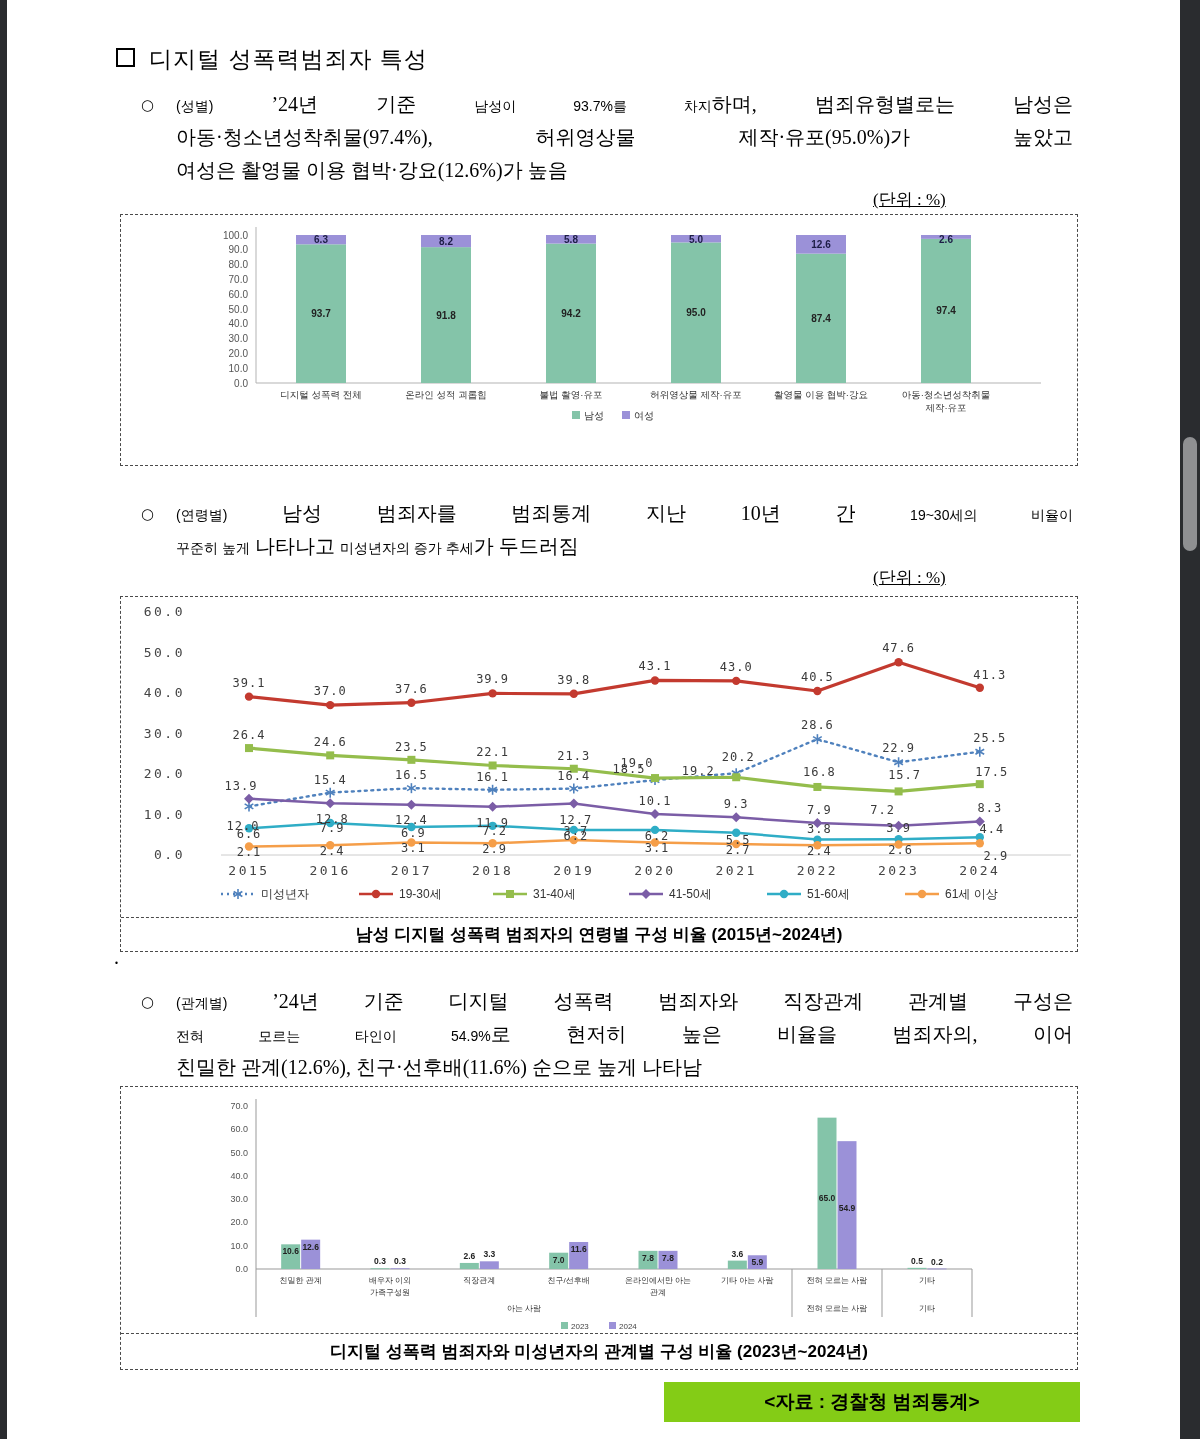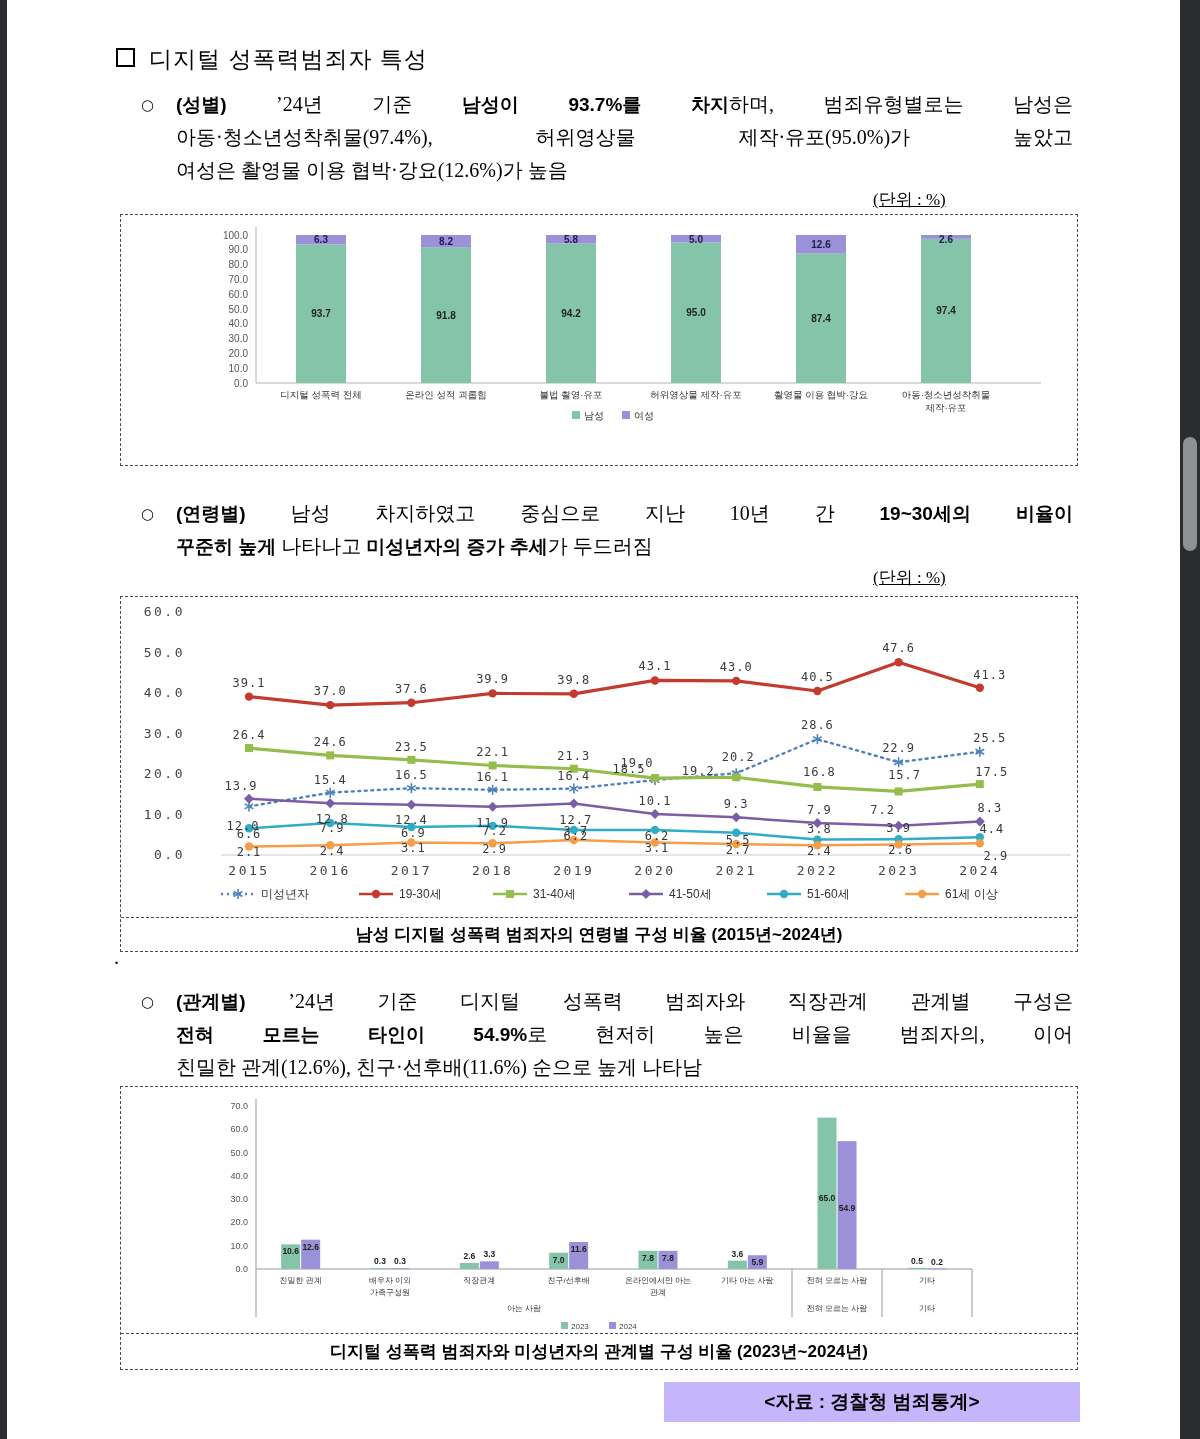--- a/index.html
+++ b/index.html
@@ -10,31 +10,31 @@
   .edge-l{position:absolute;left:0;top:0;width:7px;height:1439px;background:#2a2c2f;}
   .edge-r{position:absolute;right:0;top:0;width:20px;height:1439px;background:#2a2c2f;}
   .thumb{position:absolute;left:3px;top:437px;width:14px;height:114px;background:#8f9092;border-radius:7px;}
   .heading{position:absolute;left:116px;top:44px;font-size:23px;font-weight:normal;
     font-family:"Liberation Sans",sans-serif;letter-spacing:1px;white-space:nowrap;}
   .hbox{display:inline-block;width:15px;height:15px;border:2px solid #000;margin-right:14px;}
   .bullet-marker{position:absolute;font-size:15px;font-family:"DejaVu Sans",sans-serif;}
   .bullet{position:absolute;left:176px;width:897px;font-size:20px;line-height:33px;}
   .bline{height:33px;overflow:hidden;}
   .bline.j{text-align:justify;text-align-last:justify;}
-  .bline b{font-weight:bold;font-family:"Liberation Sans",sans-serif;font-size:19px;}
+  .bline b{font-weight:normal;font-family:"Liberation Sans",sans-serif;font-size:14px;}
   .unit{position:absolute;left:873px;width:200px;text-align:left;font-size:17px;text-decoration:underline;}
   .chart-box{position:absolute;left:120px;width:958px;border:1px dashed #4a4a4a;
     background:#fff;box-sizing:border-box;}
   .chart-box svg{display:block;}
   .caption{position:absolute;left:0;right:0;bottom:0;border-top:1px dashed #4a4a4a;
     text-align:center;font-weight:bold;font-size:17px;font-family:"Liberation Sans",sans-serif;}
   svg text{font-family:"Liberation Sans",sans-serif;}
   svg text.mono{font-family:"DejaVu Sans Mono",monospace;}
   .dot{position:absolute;left:114px;top:946px;font-size:20px;}
-  .source{position:absolute;left:664px;top:1382px;width:416px;height:40px;background:#c4b5fd;
+  .source{position:absolute;left:664px;top:1382px;width:416px;height:40px;background:#84cc16;
     text-align:center;line-height:40px;font-size:19px;font-weight:bold;
     font-family:"Liberation Sans",sans-serif;}
 </style>
 </head>
 <body>
 
 <div class="edge-l"></div>
 <div class="edge-r">
   <div class="thumb"></div>
 </div>
@@ -106,21 +106,21 @@
         <rect x="451" y="196" width="8" height="8" fill="#84c4a9"></rect>
         <text x="463" y="204" font-size="10" fill="#333">남성</text>
         <rect x="501" y="196" width="8" height="8" fill="#9b91d8"></rect>
         <text x="513" y="204" font-size="10" fill="#333">여성</text>
       </g>
     </svg>
 </div>
 
 <span class="bullet-marker" style="left:141px;top:505px;">○</span>
 <div class="bullet" style="top:497px;">
-    <div class="bline j"><b>(연령별)</b><span> 남성 차지하였고 중심으로 지난 10년 간 </span><b>19~30세의 비율이</b></div>
+    <div class="bline j"><b>(연령별)</b><span> 남성 범죄자를 범죄통계 지난 10년 간 </span><b>19~30세의 비율이</b></div>
     <div class="bline"><b>꾸준히 높게</b><span> 나타나고 </span><b>미성년자의 증가 추세</b><span>가 두드러짐</span></div>
   </div>
 
 <div class="unit" style="top:566px;">(단위 : %)</div>
 
 <div class="chart-box" style="top:596px;height:356px;">
   <svg width="956" height="322" viewBox="0 0 956 322">
       <g>
         <text x="64" y="262" text-anchor="end" font-size="13" fill="#444" letter-spacing="2.5px" class="mono">0.0</text>
         <text x="64" y="221.5" text-anchor="end" font-size="13" fill="#444" letter-spacing="2.5px" class="mono">10.0</text>

